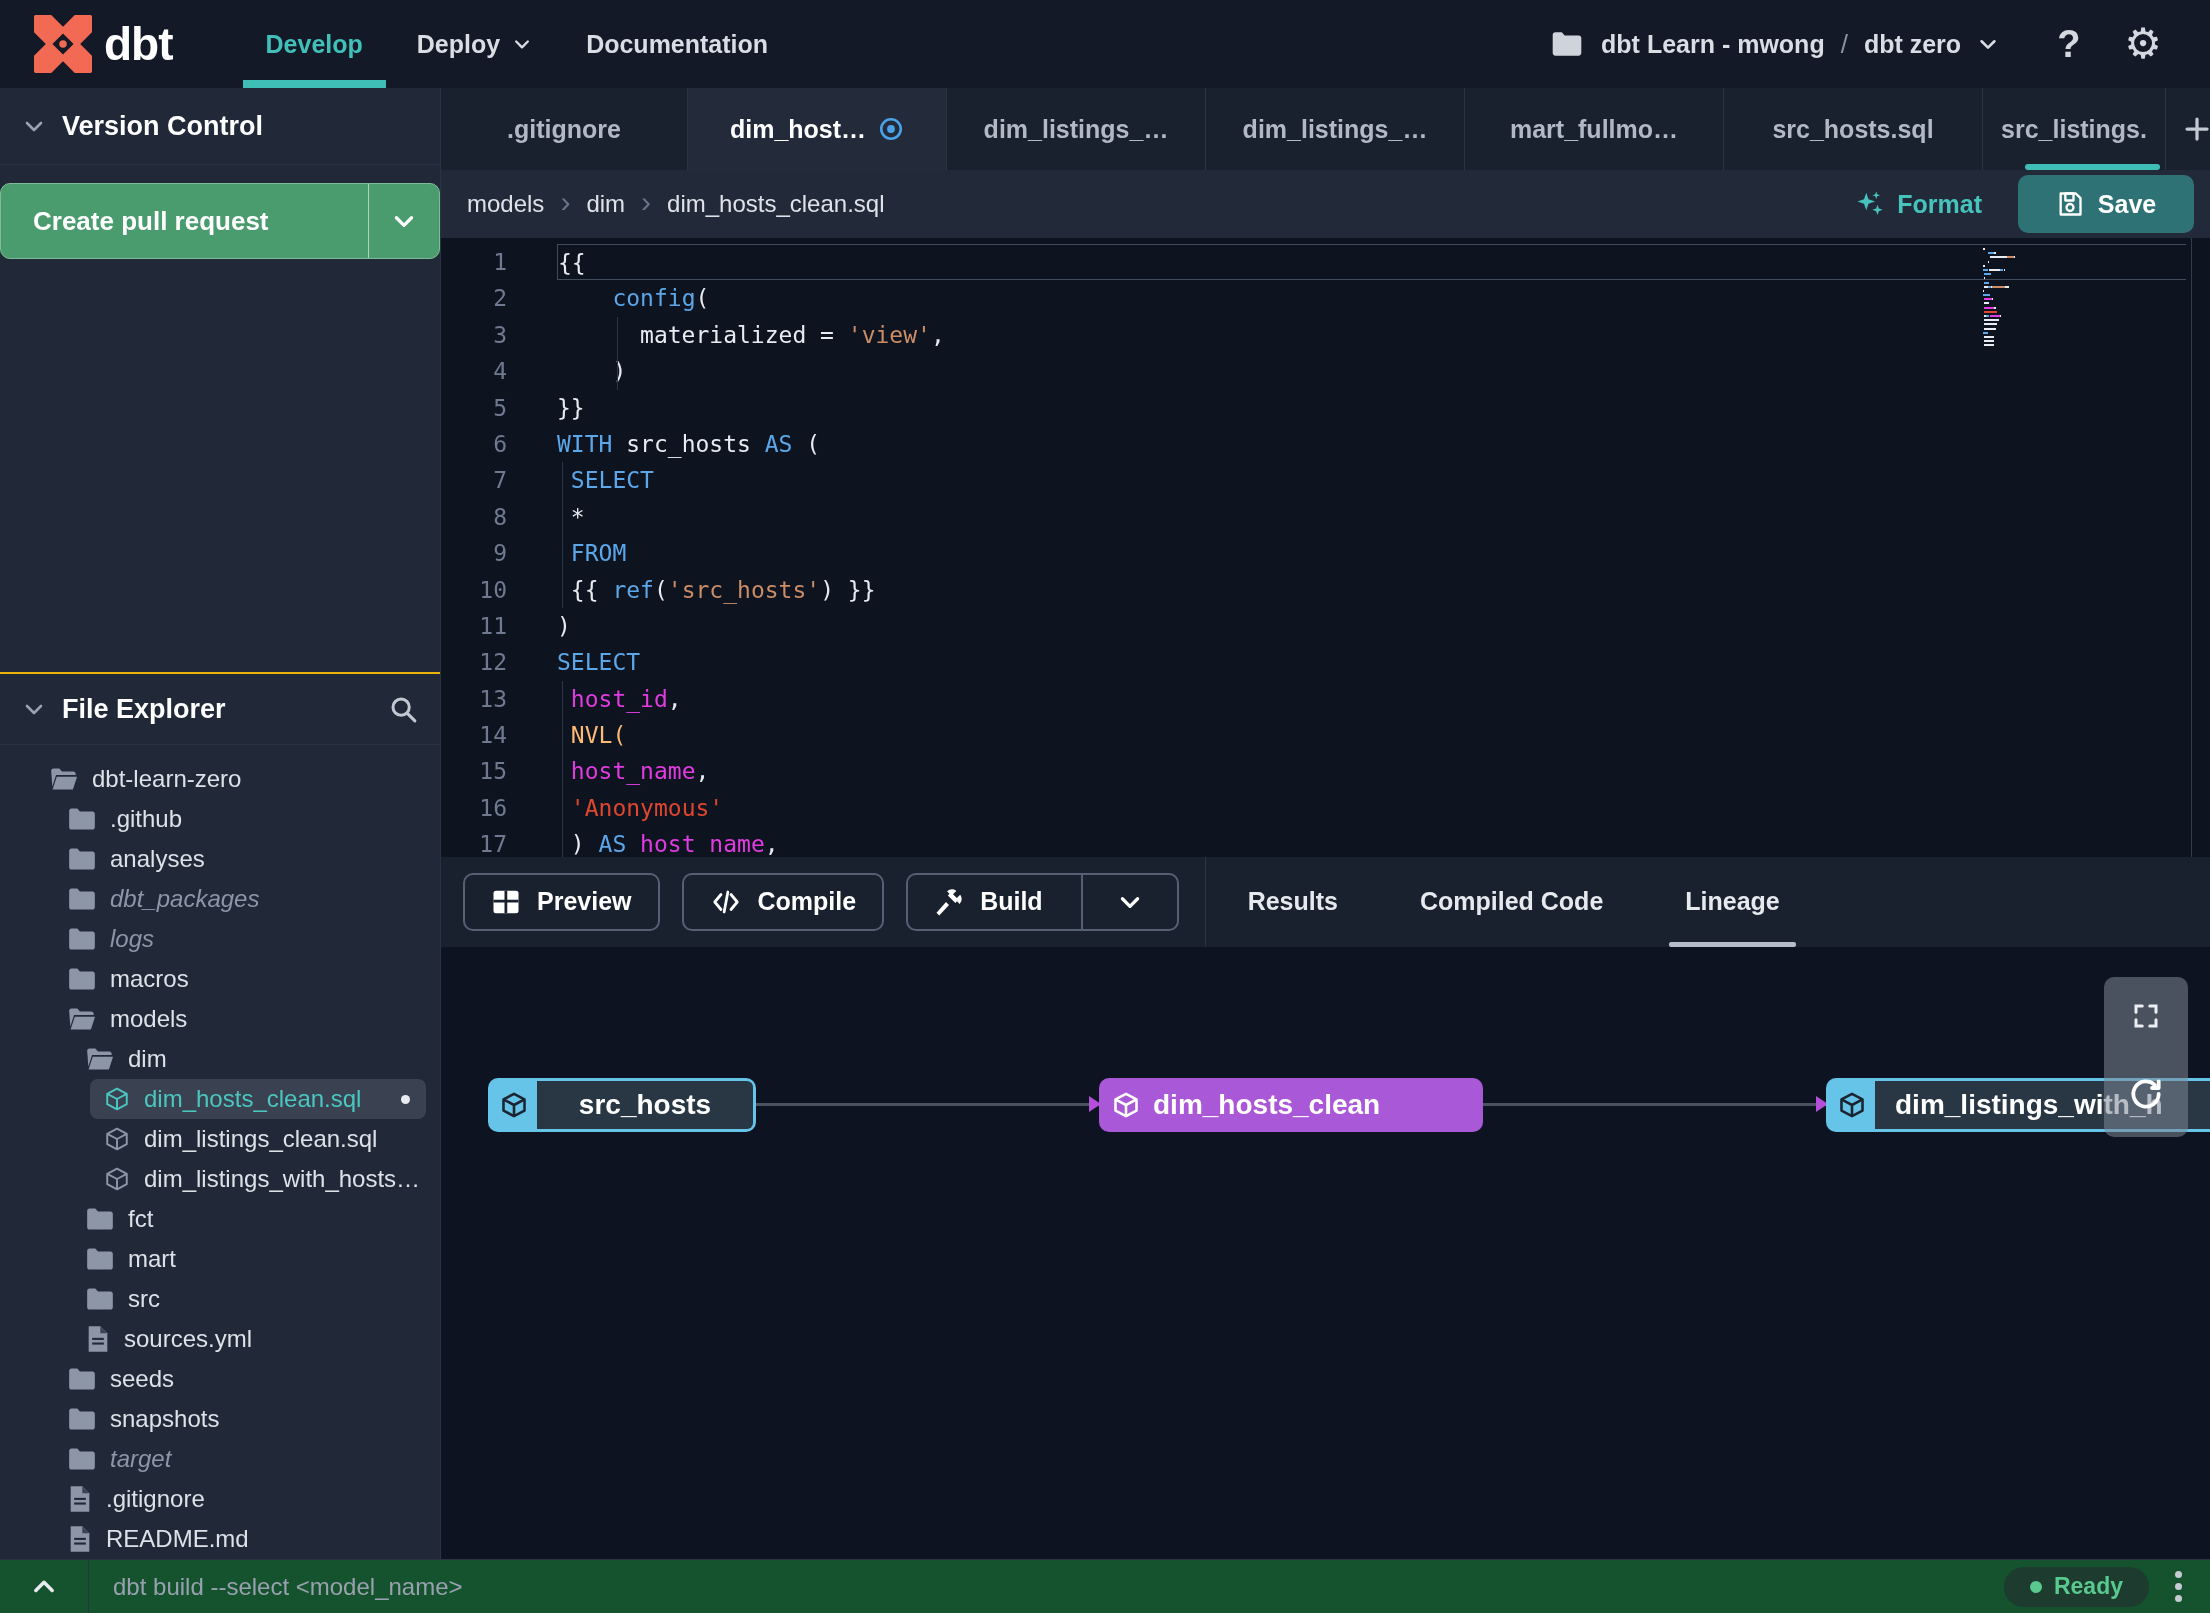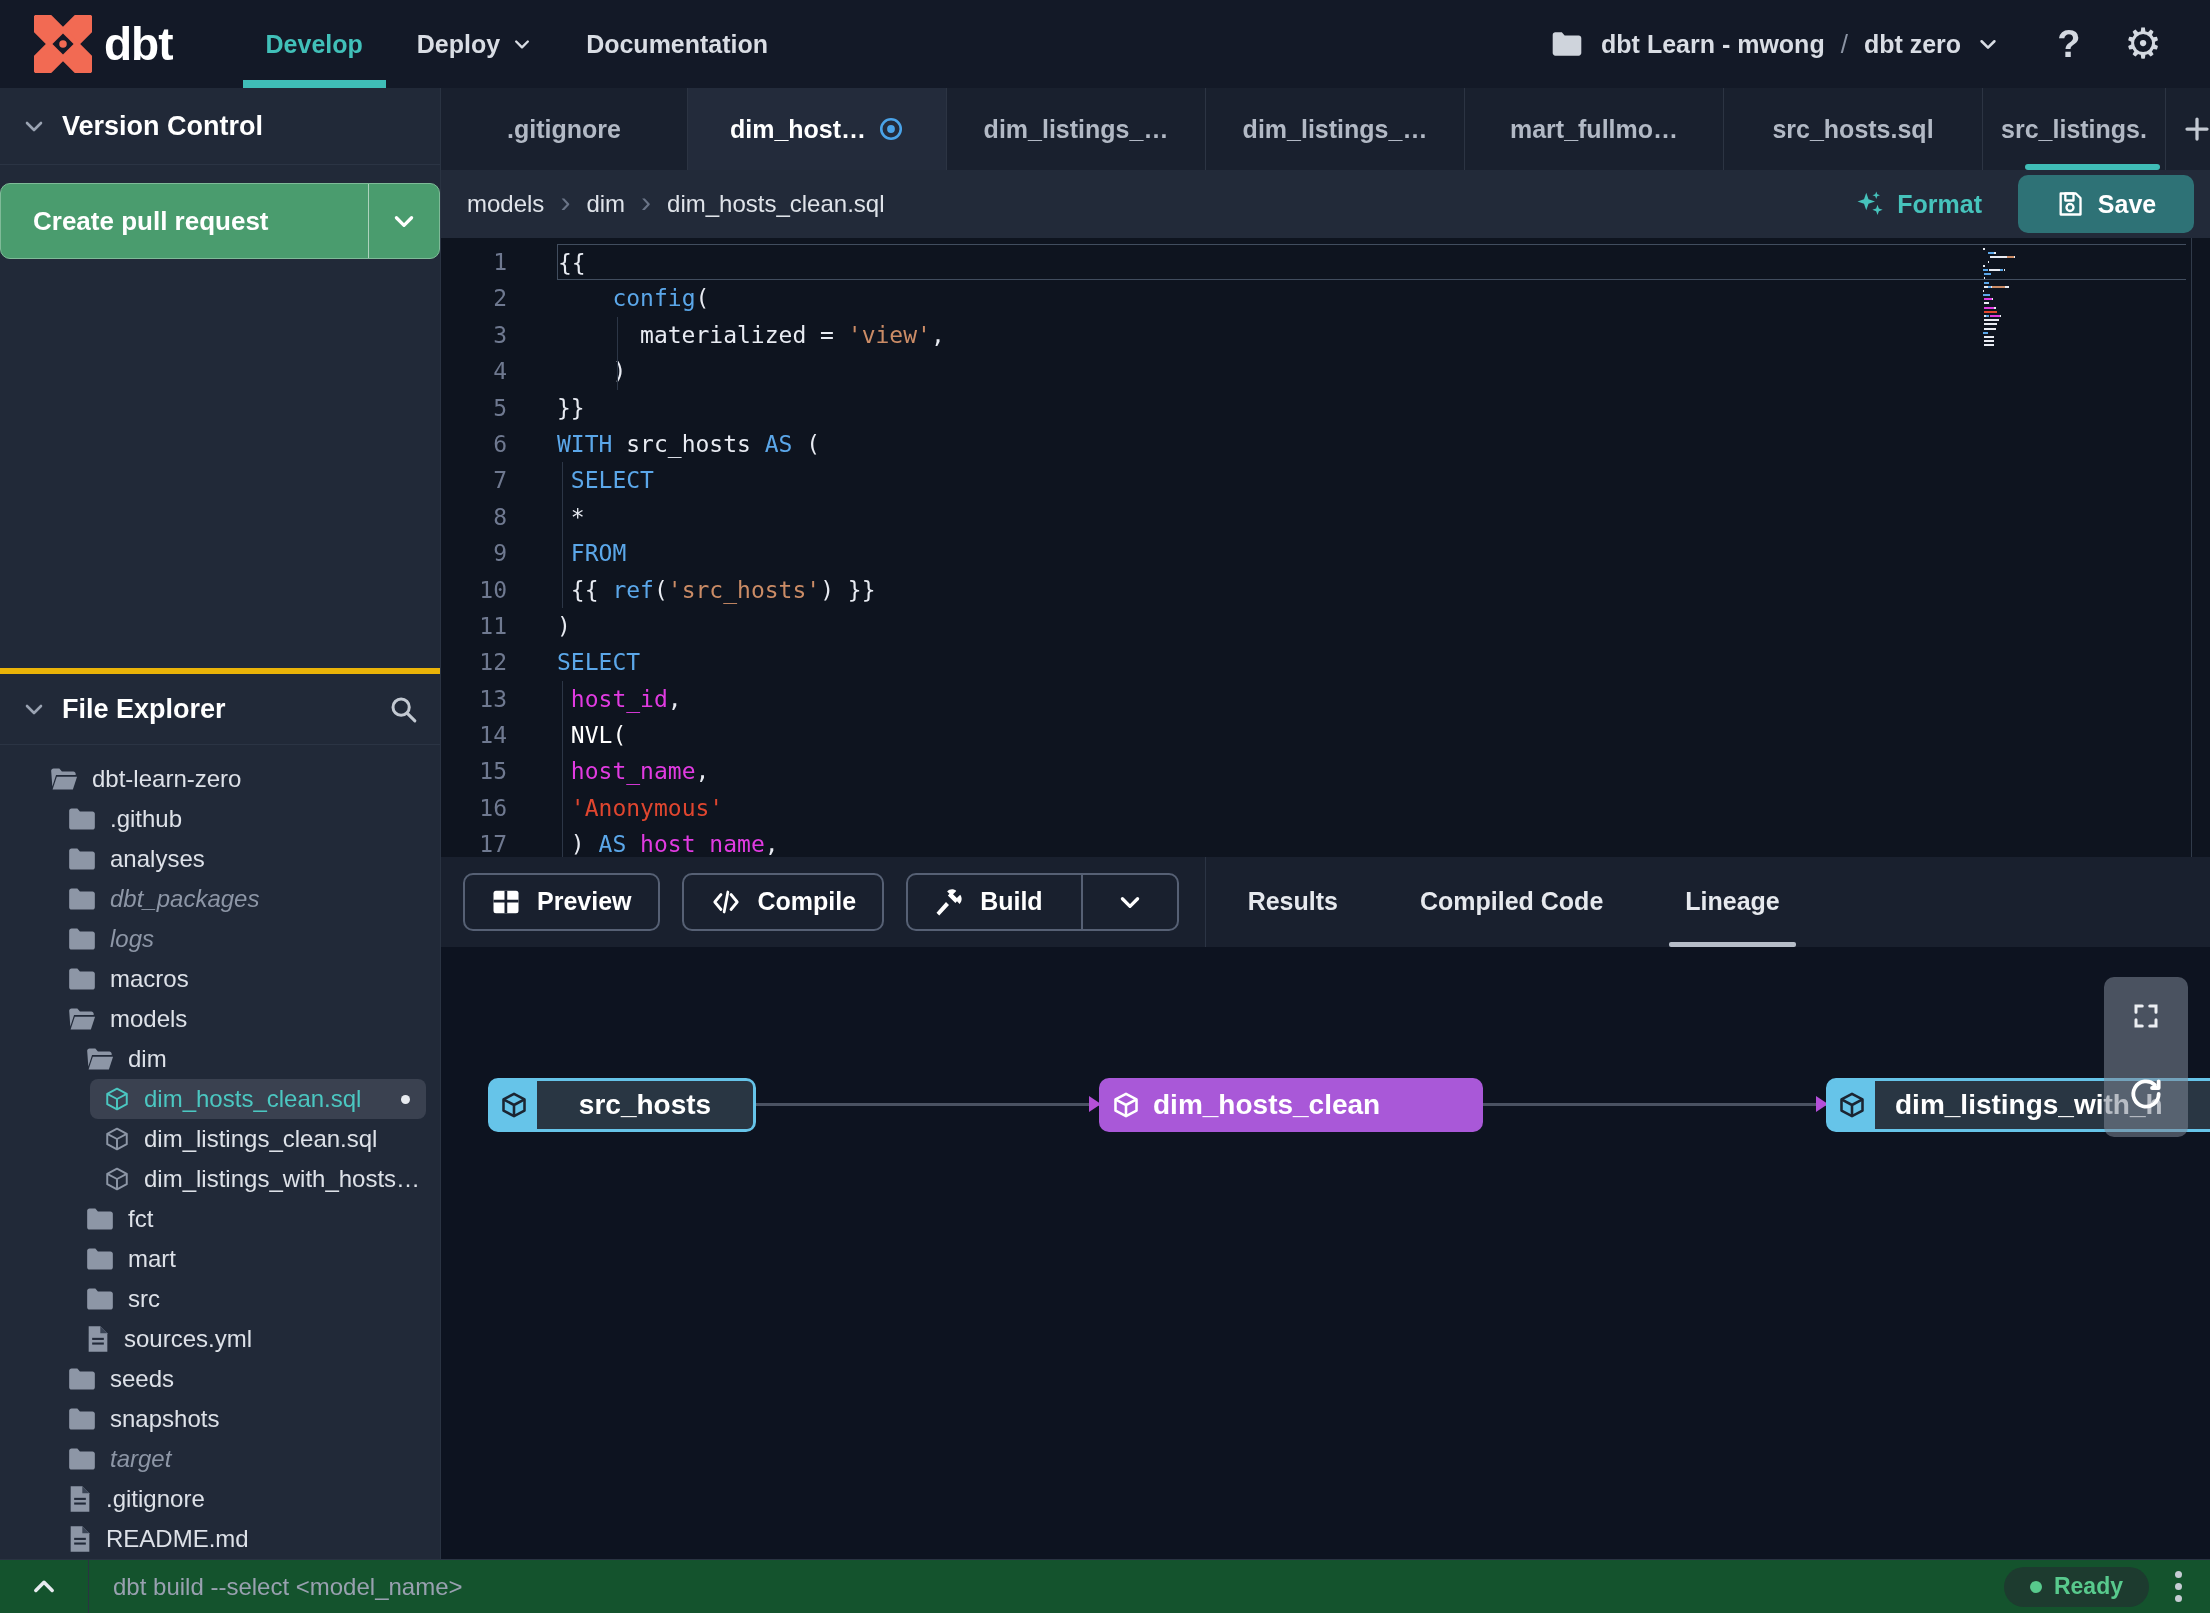--- a/index.html
+++ b/index.html
@@ -29,21 +29,21 @@
   .change-branch{font-size:24px;color:#46c3bc;margin-left:10px;}
   .icon-muted{color:#8d96a6;display:flex;align-items:center;}
   .book{margin-left:auto;}
   .sec-header{height:76px;flex:none;border-bottom:1px solid #2b3444;display:flex;align-items:center;padding:0 22px;gap:16px;font-size:27px;font-weight:700;color:#fff;}
   .pr-row{padding:18px 0;flex:none;}
   .pr-btn{height:74px;background:#4a9c6e;border:1px solid #7fbb98;border-radius:10px;display:flex;align-items:stretch;color:#fff;overflow:hidden;}
   .pr-main{flex:1;display:flex;align-items:center;padding-left:32px;font-size:26px;font-weight:600;}
   .pr-divider{width:1px;background:rgba(255,255,255,.55);}
   .pr-chev{width:70px;display:flex;align-items:center;justify-content:center;}
   .sb-spacer{flex:1;}
-  .fe-header{border-top:6px solid #eab308;height:70px;}
+  .fe-header{border-top:2px solid #eab308;height:70px;}
   .fe-search{margin-left:auto;color:#c3c9d2;display:flex;}
   .tree{flex:none;overflow:hidden;padding-top:14px;}
   .tree-row{height:40px;display:flex;align-items:center;gap:14px;font-size:24px;color:#dde1e8;margin-right:14px;padding-left:14px;white-space:nowrap;}
   .tree-row .ticon{color:#8d96a6;display:flex;align-items:center;flex:none;}
   .tree-row.ital{font-style:italic;color:#8d96a6;}
   .tree-row.sel{background:#3a4150;border-radius:8px;color:#4bc7c1;}
   .tree-row.sel .ticon{color:#4bc7c1;}
   .tree-row .dot{margin-left:auto;margin-right:16px;width:9px;height:9px;border-radius:50%;background:#e8ebf0;flex:none;}
 
   
@@ -498,21 +498,21 @@
             <div class="cl">
               <span class="ln">12</span>
               <span class="ct"><span style="color: rgb(91, 167, 233);">SELECT</span></span>
             </div>
             <div class="cl">
               <span class="ln">13</span>
               <span class="ct"><span style="color: rgb(232, 235, 242);"> </span><span style="color: rgb(225, 59, 225);">host_id</span><span style="color: rgb(232, 235, 242);">,</span><i class="guide" style="left: calc(0ch + 5px);"></i></span>
             </div>
             <div class="cl">
               <span class="ln">14</span>
-              <span class="ct"><span style="color: #ffffff;"> NVL(</span><i class="guide" style="left: calc(0ch + 5px);"></i></span>
+              <span class="ct"><span style="color: #fdba74;"> NVL(</span><i class="guide" style="left: calc(0ch + 5px);"></i></span>
             </div>
             <div class="cl">
               <span class="ln">15</span>
               <span class="ct"><span style="color: rgb(232, 235, 242);"> </span><span style="color: rgb(225, 59, 225);">host_name</span><span style="color: rgb(232, 235, 242);">,</span><i class="guide" style="left: calc(0ch + 5px);"></i></span>
             </div>
             <div class="cl">
               <span class="ln">16</span>
               <span class="ct"><span style="color: rgb(232, 235, 242);"> </span><span style="color: rgb(224, 70, 47);">'Anonymous'</span><i class="guide" style="left: calc(0ch + 5px);"></i></span>
             </div>
             <div class="cl">

